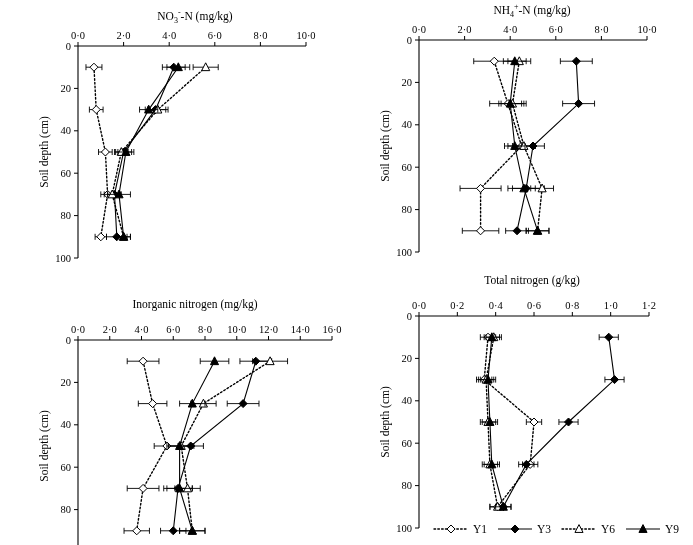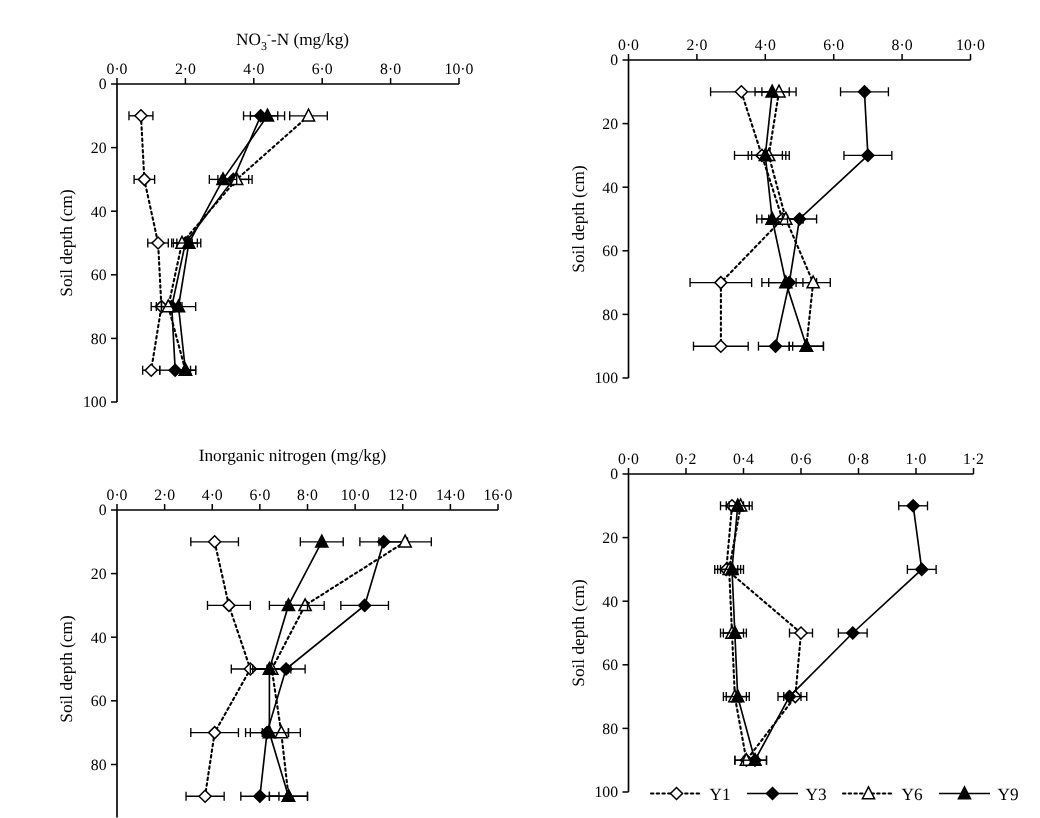--- a/index.html
+++ b/index.html
@@ -9,21 +9,21 @@
   .panel-title{position:absolute;text-align:center;font-size:11.5px;white-space:nowrap;}
   svg{display:block;overflow:visible;}
   text{font-family:"Liberation Serif",serif;}
   .legend{position:absolute;font-size:11px;}
 </style>
 </head>
 <body>
 
 <div id="root">
 
-  <div class="panel" style="left:0px;top:16px;">
+  <div class="panel" style="left:0px;top:6px;">
     <div class="panel-title" style="left:70px;top:2px;width:250px;">
       <span>NO<sub style="font-size:8px;">3</sub><sup style="font-size:8px;">-</sup>-N (mg/kg)</span>
     </div>
     <svg id="svg-no3n" width="360" height="270">
         <line x1="78" y1="40" x2="306" y2="40" stroke="#000" stroke-width="1.1"></line>
         <line x1="78" y1="40" x2="78" y2="252" stroke="#000" stroke-width="1.1"></line>
         <line x1="78" y1="40" x2="78" y2="36" stroke="#000" stroke-width="1"></line>
         <text x="78" y="33" text-anchor="middle" font-size="10.5">0·0</text>
         <line x1="123.6" y1="40" x2="123.6" y2="36" stroke="#000" stroke-width="1"></line>
         <text x="123.6" y="33" text-anchor="middle" font-size="10.5">2·0</text>
@@ -137,20 +137,23 @@
           <polygon points="178.32,56.800000000000004 182.368,64.632 174.272,64.632" fill="#000" stroke="#000" stroke-width="1"></polygon>
           <polygon points="148.68,99.19999999999999 152.728,107.032 144.632,107.032" fill="#000" stroke="#000" stroke-width="1"></polygon>
           <polygon points="125.88,141.6 129.928,149.432 121.832,149.432" fill="#000" stroke="#000" stroke-width="1"></polygon>
           <polygon points="119.03999999999999,183.99999999999997 123.088,191.83199999999997 114.99199999999999,191.83199999999997" fill="#000" stroke="#000" stroke-width="1"></polygon>
           <polygon points="123.6,226.4 127.648,234.232 119.55199999999999,234.232" fill="#000" stroke="#000" stroke-width="1"></polygon>
         </g>
       </svg>
   </div>
 
   <div class="panel" style="left:347px;top:0px;">
+    <div class="panel-title" style="left:60px;top:2px;width:250px;">
+      <span>NH<sub style="font-size:8px;">4</sub><sup style="font-size:8px;">+</sup>-N (mg/kg)</span>
+    </div>
     <svg id="svg-nh4n" width="346" height="270">
         <line x1="72" y1="40" x2="300" y2="40" stroke="#000" stroke-width="1.1"></line>
         <line x1="72" y1="40" x2="72" y2="252" stroke="#000" stroke-width="1.1"></line>
         <line x1="72" y1="40" x2="72" y2="36" stroke="#000" stroke-width="1"></line>
         <text x="72" y="33" text-anchor="middle" font-size="10.5">0·0</text>
         <line x1="117.6" y1="40" x2="117.6" y2="36" stroke="#000" stroke-width="1"></line>
         <text x="117.6" y="33" text-anchor="middle" font-size="10.5">2·0</text>
         <line x1="163.2" y1="40" x2="163.2" y2="36" stroke="#000" stroke-width="1"></line>
         <text x="163.2" y="33" text-anchor="middle" font-size="10.5">4·0</text>
         <line x1="208.79999999999998" y1="40" x2="208.79999999999998" y2="36" stroke="#000" stroke-width="1"></line>
@@ -392,20 +395,21 @@
           <polygon points="214.525,60.800000000000004 218.573,68.632 210.477,68.632" fill="#000" stroke="#000" stroke-width="1"></polygon>
           <polygon points="192.3,103.19999999999999 196.348,111.032 188.252,111.032" fill="#000" stroke="#000" stroke-width="1"></polygon>
           <polygon points="179.60000000000002,145.6 183.64800000000002,153.432 175.55200000000002,153.432" fill="#000" stroke="#000" stroke-width="1"></polygon>
           <polygon points="179.60000000000002,187.99999999999997 183.64800000000002,195.83199999999997 175.55200000000002,195.83199999999997" fill="#000" stroke="#000" stroke-width="1"></polygon>
           <polygon points="192.3,230.4 196.348,238.232 188.252,238.232" fill="#000" stroke="#000" stroke-width="1"></polygon>
         </g>
       </svg>
   </div>
 
   <div class="panel" style="left:347px;top:272px;">
+    <div class="panel-title" style="left:60px;top:2px;width:250px;">Total nitrogen (g/kg)</div>
     <svg id="svg-totaln" width="346" height="273">
         <line x1="72" y1="44" x2="302" y2="44" stroke="#000" stroke-width="1.1"></line>
         <line x1="72" y1="44" x2="72" y2="256" stroke="#000" stroke-width="1.1"></line>
         <line x1="72" y1="44" x2="72" y2="40" stroke="#000" stroke-width="1"></line>
         <text x="72" y="37" text-anchor="middle" font-size="10.5">0·0</text>
         <line x1="110.33333333333333" y1="44" x2="110.33333333333333" y2="40" stroke="#000" stroke-width="1"></line>
         <text x="110.33333333333333" y="37" text-anchor="middle" font-size="10.5">0·2</text>
         <line x1="148.66666666666666" y1="44" x2="148.66666666666666" y2="40" stroke="#000" stroke-width="1"></line>
         <text x="148.66666666666666" y="37" text-anchor="middle" font-size="10.5">0·4</text>
         <line x1="187" y1="44" x2="187" y2="40" stroke="#000" stroke-width="1"></line>

